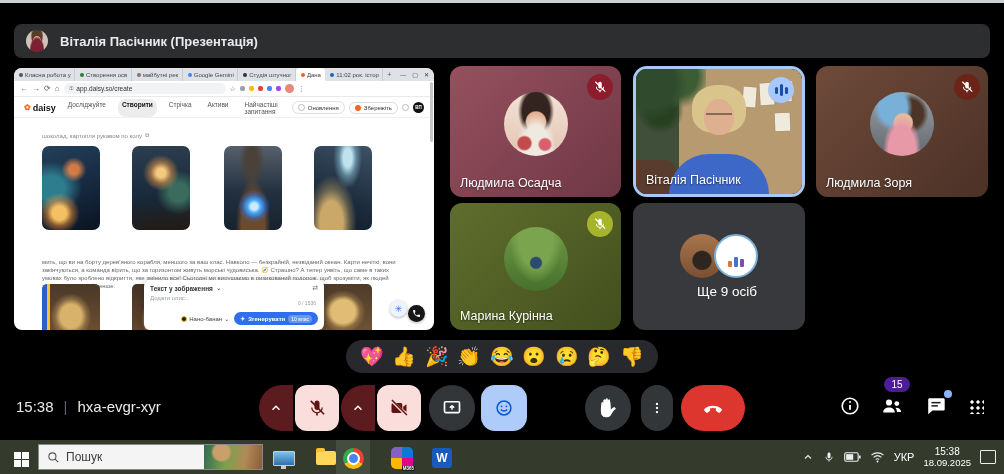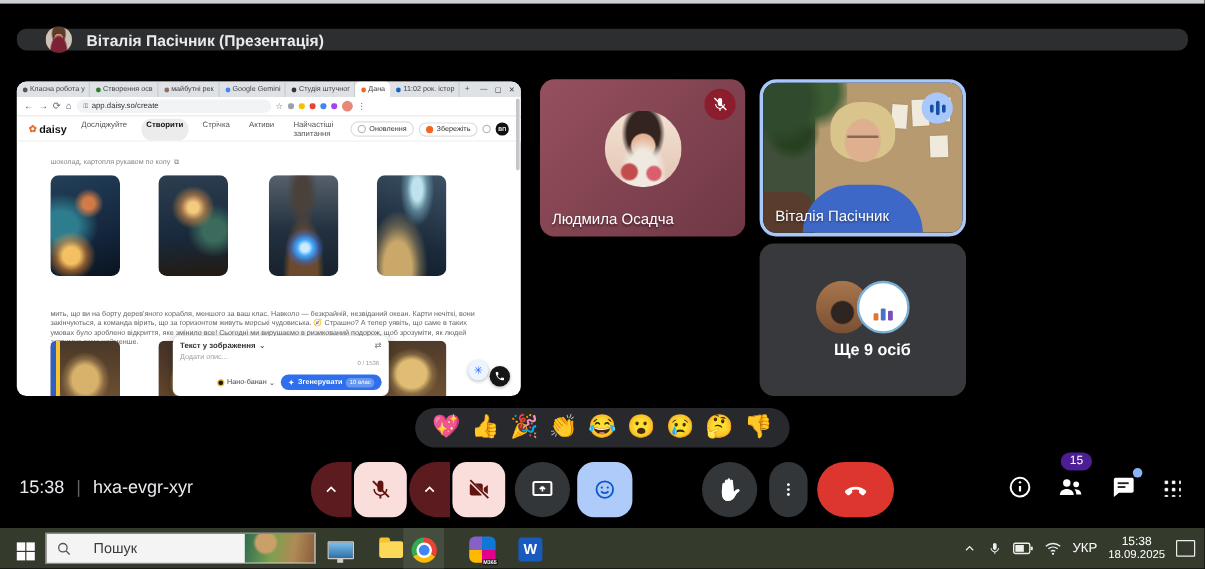--- a/index.html
+++ b/index.html
@@ -2,22 +2,22 @@
 <html><head>
 <meta charset="utf-8">
 <style>
   html,body{margin:0;padding:0;background:#000;}
   #screen{position:relative;width:1004px;height:474px;background:#000;overflow:hidden;
           font-family:"Liberation Sans",sans-serif;color:#e8eaed;}
   .abs{position:absolute;}
 
   
   .topstrip{left:0;top:0;width:1004px;height:3px;background:#cdd0d4;}
-  .banner{left:14px;top:24px;width:976px;height:18px;background:#2c2e30;border-radius:8px;
-          display:flex;align-items:center;gap:12px;padding-left:24px;box-sizing:border-box;}
+  .banner{left:14px;top:24px;width:976px;height:34px;background:#2c2e30;border-radius:8px;
+          display:flex;align-items:center;gap:12px;padding-left:12px;box-sizing:border-box;}
   .banner-avatar{width:22px;height:22px;border-radius:50%;
     background:radial-gradient(ellipse at 50% 95%,#7a2233 0 40%,transparent 50%),
                radial-gradient(circle at 50% 45%,#e2b193 0 22%,transparent 24%),
                radial-gradient(ellipse at 50% 28%,#5a3c28 0 32%,transparent 42%),#cfc3b8;}
   .banner-name{font-size:13px;font-weight:700;color:#e8eaed;}
 
   
   .shared{left:14px;top:68px;width:420px;height:262px;background:#fff;border-radius:8px;overflow:hidden;}
   .tabstrip{left:0;top:0;width:420px;height:13px;background:#dee1e6;display:flex;align-items:stretch;font-size:6px;color:#444;}
   .tab{display:flex;align-items:center;gap:2px;padding:0 5px;max-width:52px;white-space:nowrap;overflow:hidden;border-right:1px solid #c9ccd1;}
@@ -136,21 +136,21 @@
            border-top:2px solid rgba(60,50,40,.55);}
   .body{position:absolute;left:50%;bottom:0;transform:translateX(-50%);width:100px;height:40px;background:#3e68c8;border-radius:40px 40px 0 0;}
   .speak{position:absolute;top:8px;right:8px;width:26px;height:26px;border-radius:50%;background:#a8c7fa;
          display:flex;align-items:center;justify-content:center;gap:2px;}
   .sbar{width:3px;border-radius:2px;background:#174ea6;}
   .morewrap{position:absolute;left:50%;top:42%;transform:translate(-50%,-50%);display:flex;}
   .mav1{width:44px;height:44px;border-radius:50%;background:radial-gradient(circle at 50% 60%,#2e2420 0 26%,transparent 30%),linear-gradient(180deg,#a8764c,#7a4f32);}
   .mav2{width:44px;height:44px;border-radius:50%;background:#fff;border:2px solid #7ab0d8;box-sizing:border-box;
         margin-left:-10px;display:flex;align-items:flex-end;justify-content:center;gap:2px;padding-bottom:9px;}
   .cbar{width:4px;border-radius:1px;}
-  .moretext{position:absolute;left:16px;right:0;top:64%;text-align:center;font-size:13.5px;font-weight:700;color:#fff;}
+  .moretext{position:absolute;left:16px;right:0;top:64%;text-align:center;font-size:13.5px;font-weight:400;color:#fff;}
 
   
   .emojibar{left:346px;top:340px;width:312px;height:33px;background:#28292c;border-radius:18px;
             display:flex;align-items:center;justify-content:space-between;padding:0 14px;box-sizing:border-box;}
   .emo{font-size:19px;line-height:1;}
 
   
   .leftinfo{left:16px;top:398px;display:flex;gap:10px;align-items:center;font-size:15px;color:#e8eaed;}
   .divid{color:#5f6368;}
   .ctl{top:385px;height:46px;display:flex;align-items:center;justify-content:center;}
@@ -165,21 +165,21 @@
   .badge15{left:884px;top:377px;background:#4c1d95;border-radius:8px;min-width:20px;height:15px;font-size:10px;
            display:flex;align-items:center;justify-content:center;color:#fff;padding:0 3px;}
   .bluedot{position:absolute;right:-2px;top:-2px;width:8px;height:8px;border-radius:50%;background:#8ab4f8;}
   .grid9{width:15px;height:15px;background:radial-gradient(circle,#fff 1.4px,transparent 1.9px) 0 0/6px 6px;}
 
   
   .taskbar{left:0;top:440px;width:1004px;height:34px;background:#343b2d;display:flex;align-items:center;}
   .winlogo{position:absolute;left:14px;top:452px;display:grid;grid-template-columns:7px 7px;grid-gap:1px;}
   .winlogo span{width:7px;height:7px;background:#fdfdfd;}
   .searchbox{position:absolute;left:38px;top:444px;width:225px;height:26px;background:#f4f4f4;border:1px solid #8a8a8a;
-             box-sizing:border-box;display:flex;align-items:center;gap:18px;padding-left:8px;color:#3c3c3c;font-size:12px;overflow:hidden;}
+             box-sizing:border-box;display:flex;align-items:center;gap:6px;padding-left:8px;color:#3c3c3c;font-size:12px;overflow:hidden;}
   .searchimg{position:absolute;right:0;top:0;width:58px;height:24px;
              background:radial-gradient(circle at 30% 30%,#caa06a 0 18%,transparent 24%),
              linear-gradient(100deg,#2e6b4f,#7ca04f 40%,#b08a55 70%,#8a5c3c);}
   .tbicon{position:absolute;top:446px;width:24px;height:24px;display:flex;align-items:center;justify-content:center;}
   .chromehl{position:absolute;left:336px;top:440px;width:34px;height:34px;background:#454d3e;}
   .chrome{width:21px;height:21px;border-radius:50%;
           background:conic-gradient(#ea4335 0 120deg,#fbbc05 120deg 240deg,#34a853 240deg 360deg);
           display:flex;align-items:center;justify-content:center;}
   .chrome i{width:9px;height:9px;border-radius:50%;background:#4285f4;border:2px solid #fff;}
   .folder{width:20px;height:14px;background:#fdd758;border-radius:2px;position:relative;}
@@ -367,21 +367,43 @@
       <div class="body"></div>
     </div>
     <div class="speak">
       <span class="sbar" style="height:7px"></span>
       <span class="sbar" style="height:12px"></span>
       <span class="sbar" style="height:7px"></span>
     </div>
     <div class="pname">Віталія Пасічник</div>
   </div>
 
-
+  <div class="abs tile t-zoria">
+    <div class="pav av-zoria"></div>
+    <div class="mute" style="background:#6d2418">
+      <svg width="14" height="14" viewBox="0 0 24 24" fill="#fff">
+          <path d="M12 14.5c1.7 0 3-1.3 3-3V6c0-1.7-1.3-3-3-3s-3 1.3-3 3v5.5c0 1.7 1.3 3 3 3z"></path>
+          <path d="M17.5 11.5c0 3-2.5 5.5-5.5 5.5s-5.5-2.5-5.5-5.5H5c0 3.5 2.6 6.4 6 6.9V21h2v-2.6c3.4-.5 6-3.4 6-6.9h-1.5z"></path>
+          <path d="M4 3l17 17" stroke="#fff" stroke-width="2"></path>
+        </svg>
+    </div>
+    <div class="pname">Людмила Зоря</div>
+  </div>
+
+  <div class="abs tile t-kurinna">
+    <div class="pav av-kurinna"></div>
+    <div class="mute" style="background:#a4b42b">
+      <svg width="14" height="14" viewBox="0 0 24 24" fill="#fff">
+          <path d="M12 14.5c1.7 0 3-1.3 3-3V6c0-1.7-1.3-3-3-3s-3 1.3-3 3v5.5c0 1.7 1.3 3 3 3z"></path>
+          <path d="M17.5 11.5c0 3-2.5 5.5-5.5 5.5s-5.5-2.5-5.5-5.5H5c0 3.5 2.6 6.4 6 6.9V21h2v-2.6c3.4-.5 6-3.4 6-6.9h-1.5z"></path>
+          <path d="M4 3l17 17" stroke="#fff" stroke-width="2"></path>
+        </svg>
+    </div>
+    <div class="pname">Марина Курінна</div>
+  </div>
 
   <div class="abs tile t-more">
     <div class="morewrap">
       <div class="mav1"></div>
       <div class="mav2">
         <span class="cbar" style="height:6px;background:#e0762e"></span>
         <span class="cbar" style="height:10px;background:#4a72c4"></span>
         <span class="cbar" style="height:8px;background:#7a4fb5"></span>
       </div>
     </div>

